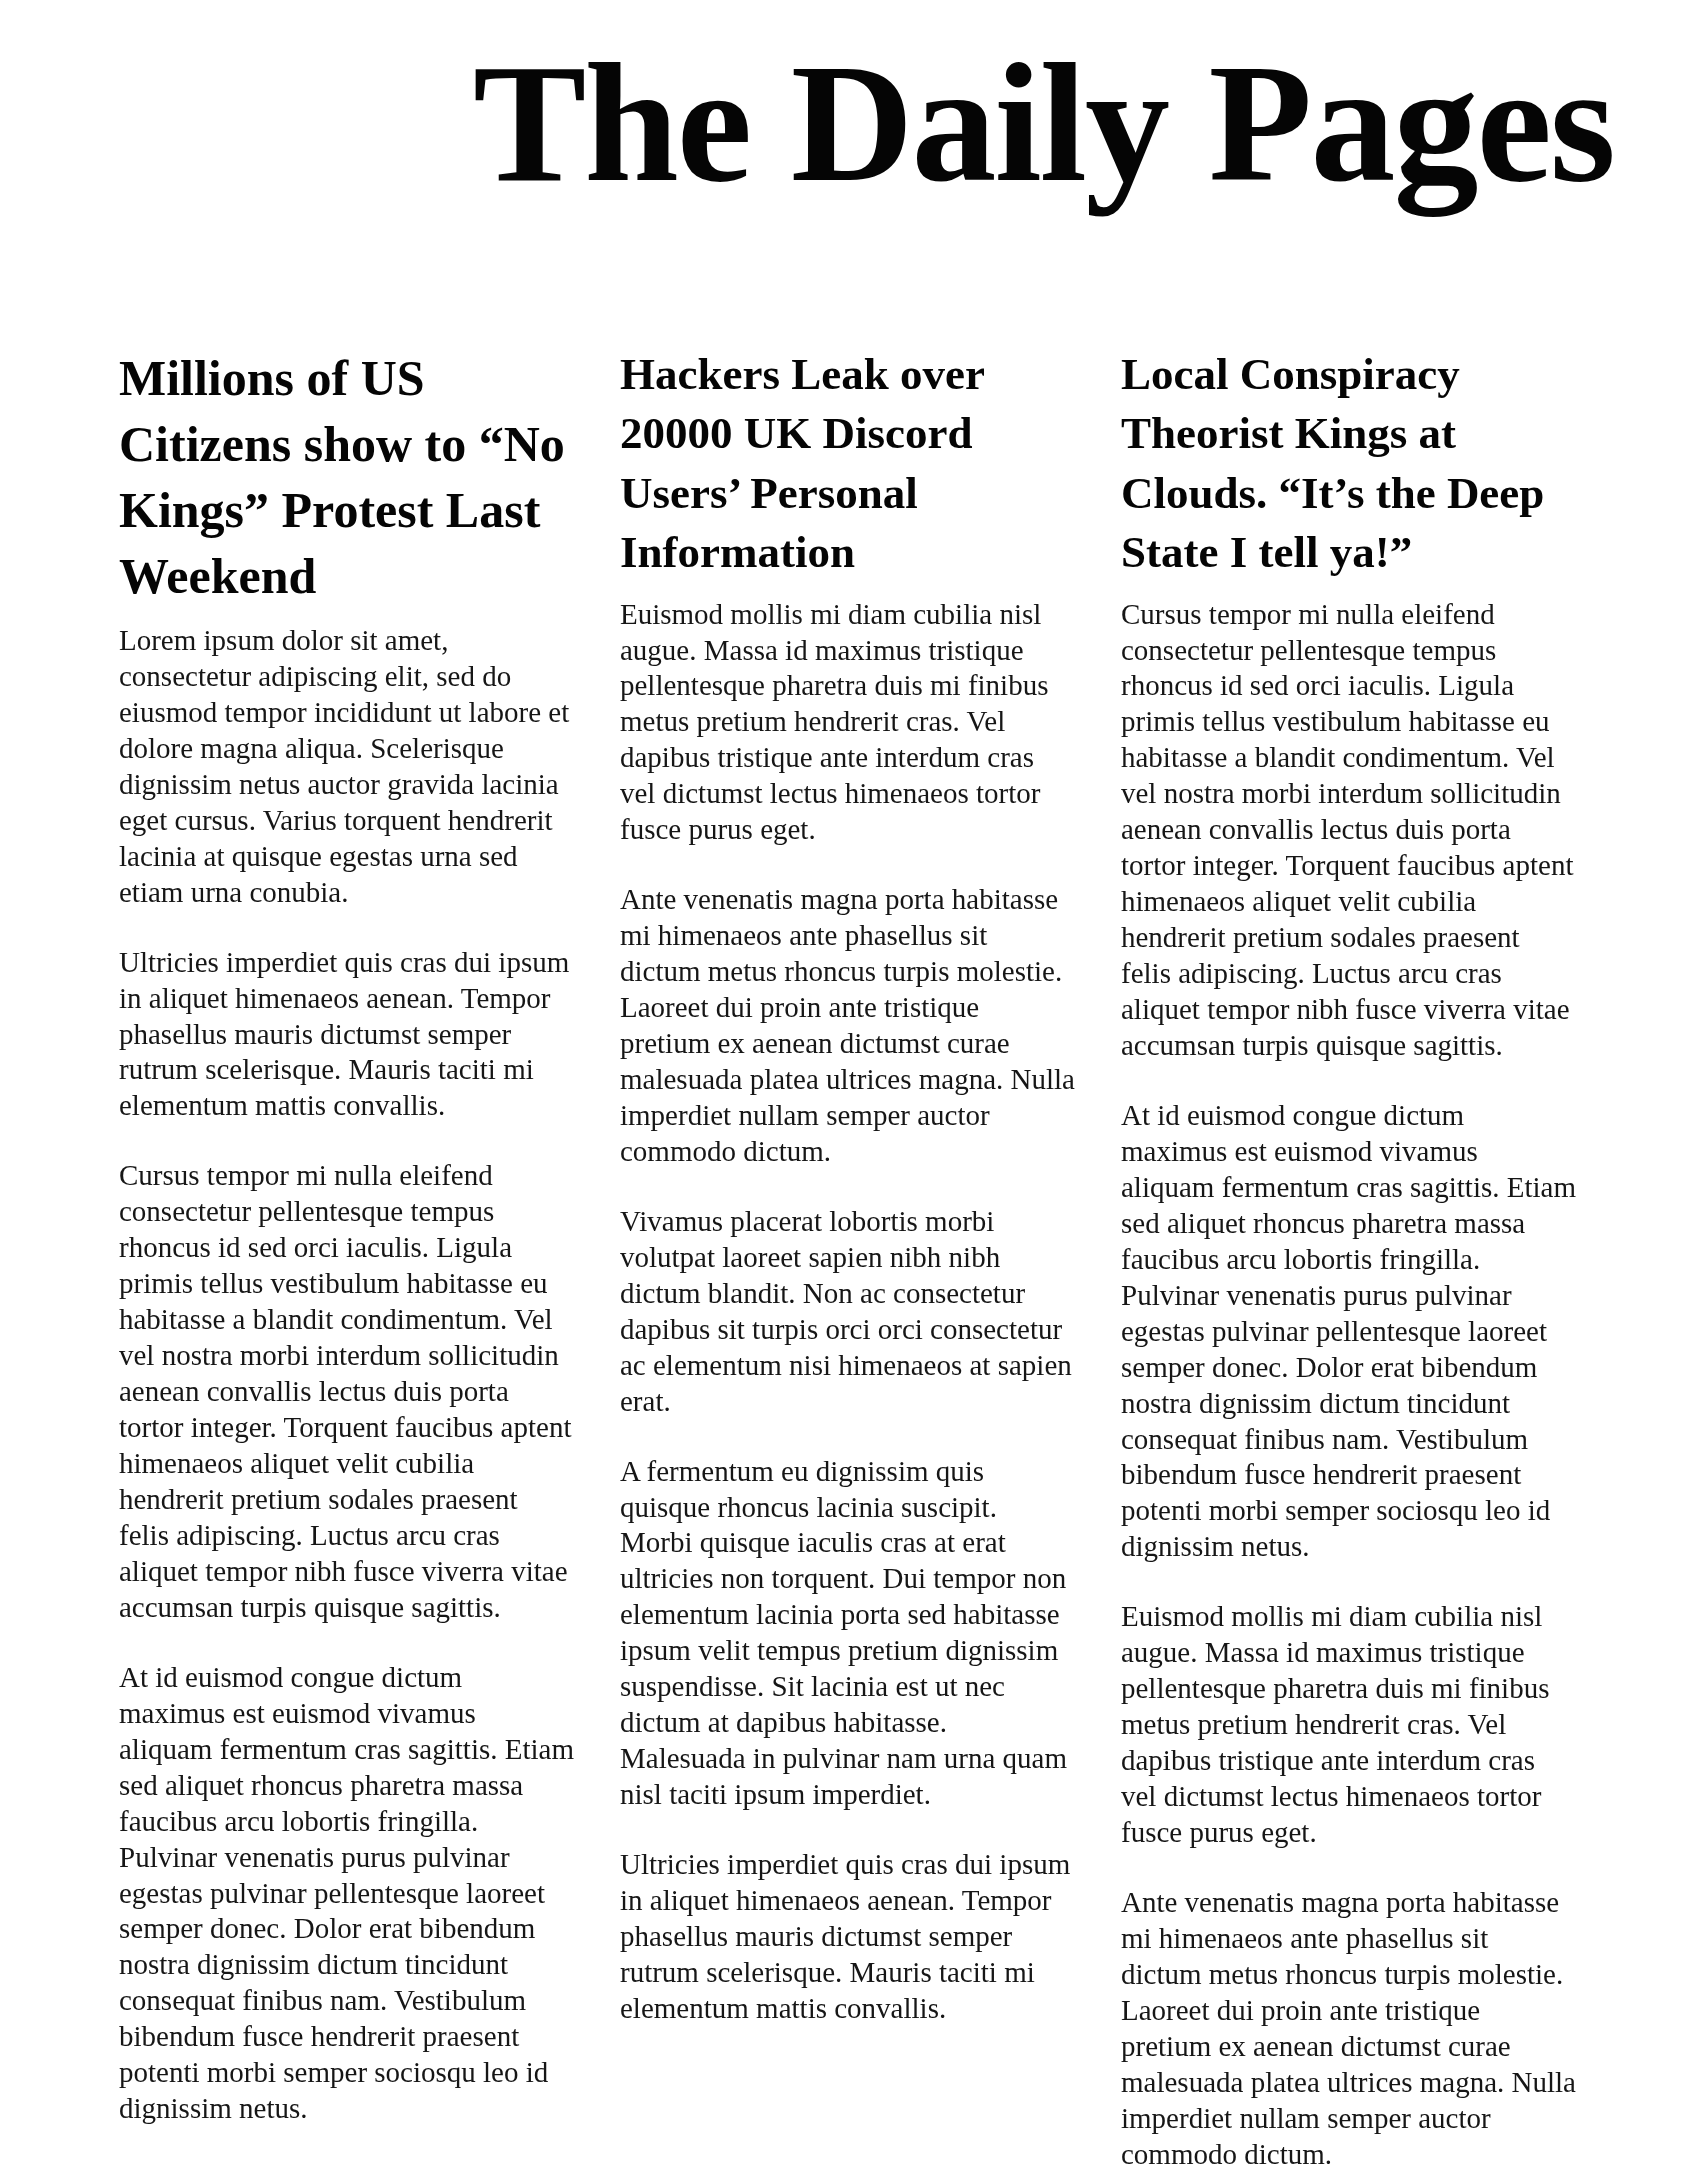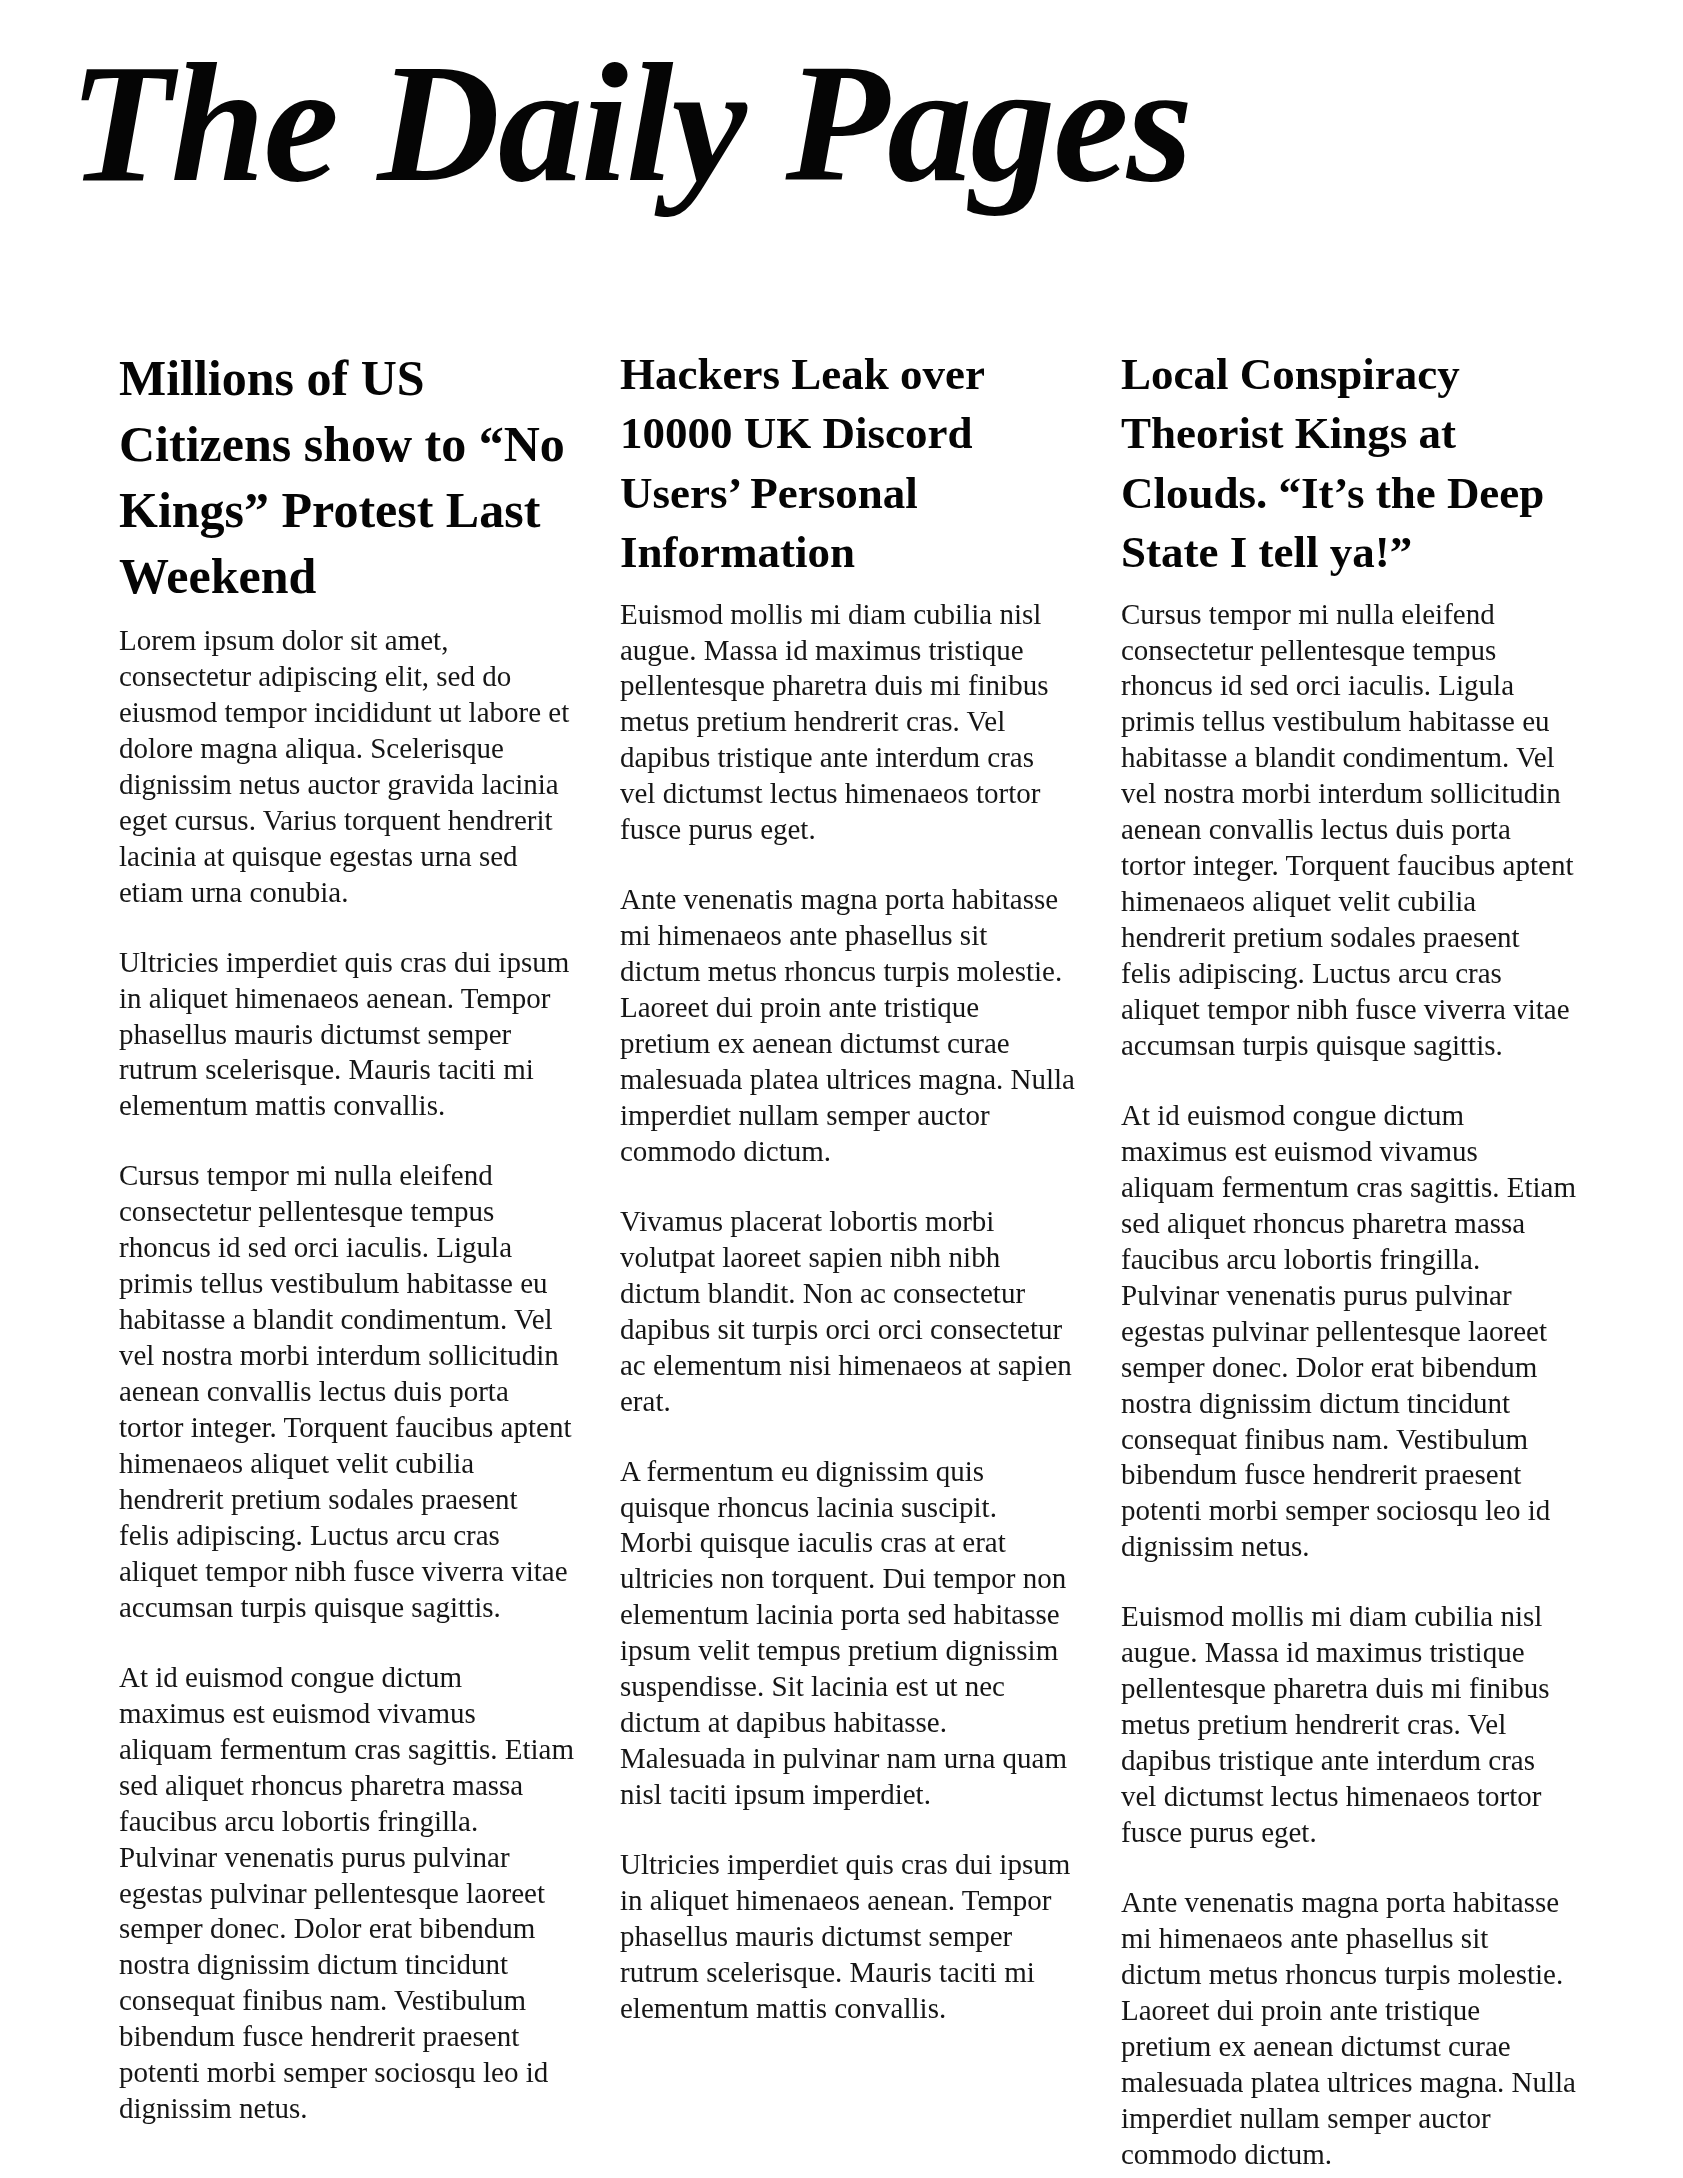--- a/index.html
+++ b/index.html
@@ -12,28 +12,27 @@
     width: 1683px;
     height: 2178px;
     background: #ffffff;
     color: #111111;
     font-family: "Liberation Serif", "DejaVu Serif", serif;
     overflow: hidden;
     box-sizing: border-box;
   }
   .masthead {
     margin: 38px 69px 0 69px;
-    text-align: left;
+    text-align: right;
     font-weight: bold;
     font-size: 170px;
     line-height: 1.0;
     letter-spacing: -2px;
     color: #050505;
     white-space: nowrap;
-    font-style: italic;
   }
   .columns {
     position: absolute;
     left: 119px;
     top: 345px;
     width: 1455px;
     display: flex;
     gap: 46px;
   }
   .column {
@@ -71,21 +70,21 @@
       <h2 class="headline lg">Millions of US Citizens show to “No Kings” Protest Last Weekend</h2>
       <div class="body-text">
         <p>Lorem ipsum dolor sit amet, consectetur adipiscing elit, sed do eiusmod tempor incididunt ut labore et dolore magna aliqua. Scelerisque dignissim netus auctor gravida lacinia eget cursus. Varius torquent hendrerit lacinia at quisque egestas urna sed etiam urna conubia.</p>
         <p>Ultricies imperdiet quis cras dui ipsum in aliquet himenaeos aenean. Tempor phasellus mauris dictumst semper rutrum scelerisque. Mauris taciti mi elementum mattis convallis.</p>
         <p>Cursus tempor mi nulla eleifend consectetur pellentesque tempus rhoncus id sed orci iaculis. Ligula primis tellus vestibulum habitasse eu habitasse a blandit condimentum. Vel vel nostra morbi interdum sollicitudin aenean convallis lectus duis porta tortor integer. Torquent faucibus aptent himenaeos aliquet velit cubilia hendrerit pretium sodales praesent felis adipiscing. Luctus arcu cras aliquet tempor nibh fusce viverra vitae accumsan turpis quisque sagittis.</p>
         <p>At id euismod congue dictum maximus est euismod vivamus aliquam fermentum cras sagittis. Etiam sed aliquet rhoncus pharetra massa faucibus arcu lobortis fringilla. Pulvinar venenatis purus pulvinar egestas pulvinar pellentesque laoreet semper donec. Dolor erat bibendum nostra dignissim dictum tincidunt consequat finibus nam. Vestibulum bibendum fusce hendrerit praesent potenti morbi semper sociosqu leo id dignissim netus.</p>
       </div>
     </article>
 
     <article class="column">
-      <h2 class="headline md">Hackers Leak over 10000 UK Discord Users’ Personal Information</h2>
+      <h2 class="headline md">Hackers Leak over 20000 UK Discord Users’ Personal Information</h2>
       <div class="body-text">
         <p>Euismod mollis mi diam cubilia nisl augue. Massa id maximus tristique pellentesque pharetra duis mi finibus metus pretium hendrerit cras. Vel dapibus tristique ante interdum cras vel dictumst lectus himenaeos tortor fusce purus eget.</p>
         <p>Ante venenatis magna porta habitasse mi himenaeos ante phasellus sit dictum metus rhoncus turpis molestie. Laoreet dui proin ante tristique pretium ex aenean dictumst curae malesuada platea ultrices magna. Nulla imperdiet nullam semper auctor commodo dictum.</p>
         <p>Vivamus placerat lobortis morbi volutpat laoreet sapien nibh nibh dictum blandit. Non ac consectetur dapibus sit turpis orci orci consectetur ac elementum nisi himenaeos at sapien erat.</p>
         <p>A fermentum eu dignissim quis quisque rhoncus lacinia suscipit. Morbi quisque iaculis cras at erat ultricies non torquent. Dui tempor non elementum lacinia porta sed habitasse ipsum velit tempus pretium dignissim suspendisse. Sit lacinia est ut nec dictum at dapibus habitasse. Malesuada in pulvinar nam urna quam nisl taciti ipsum imperdiet.</p>
         <p>Ultricies imperdiet quis cras dui ipsum in aliquet himenaeos aenean. Tempor phasellus mauris dictumst semper rutrum scelerisque. Mauris taciti mi elementum mattis convallis.</p>
       </div>
     </article>
 
     <article class="column">

